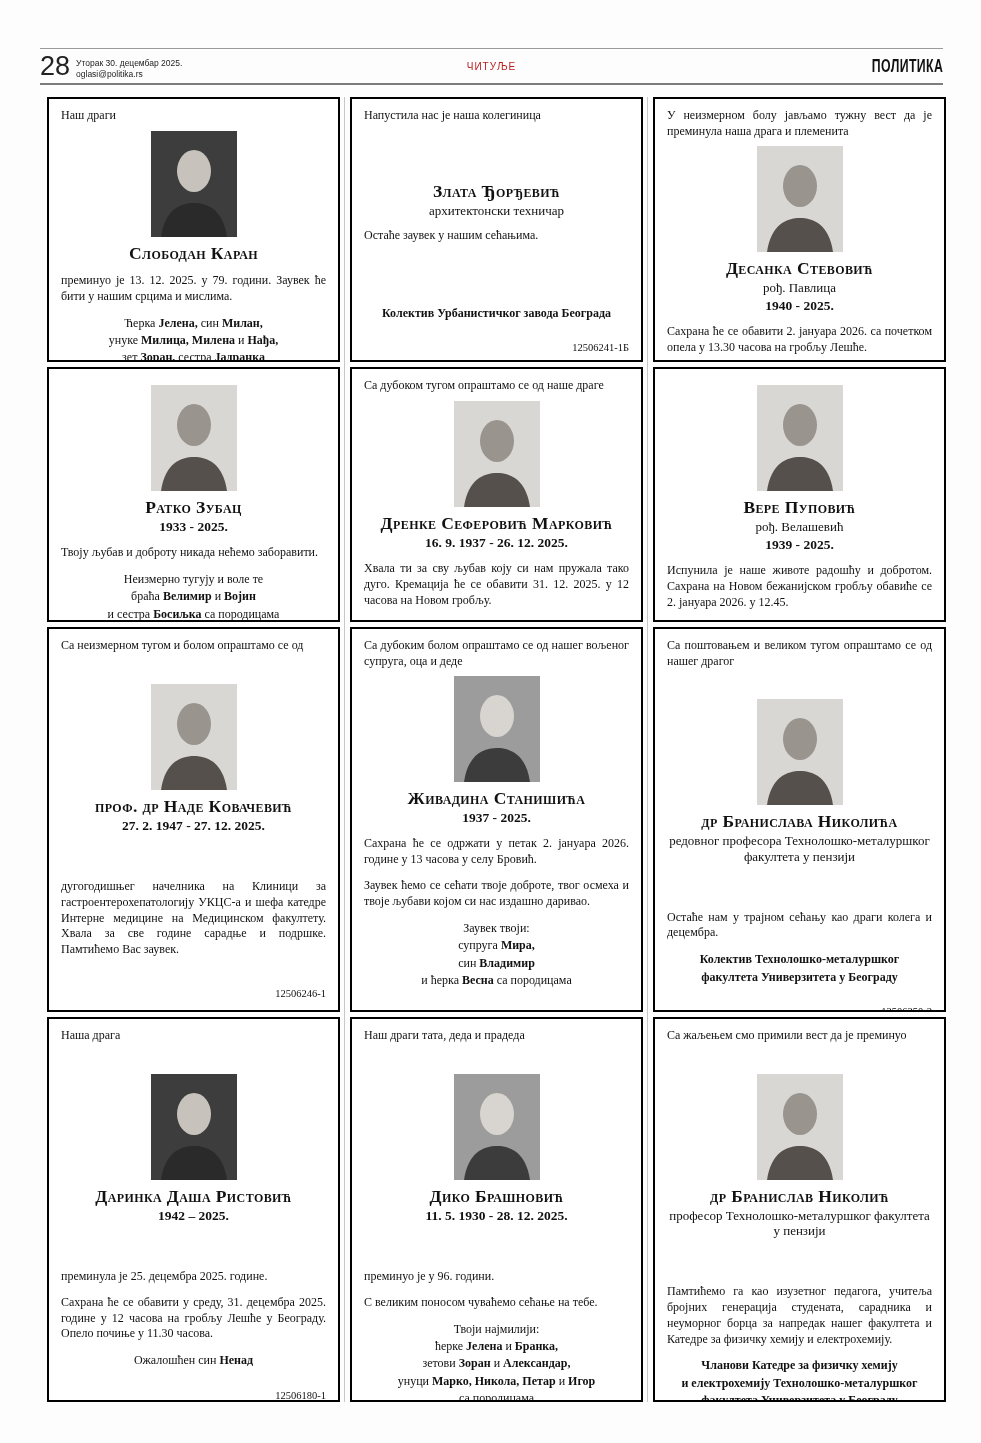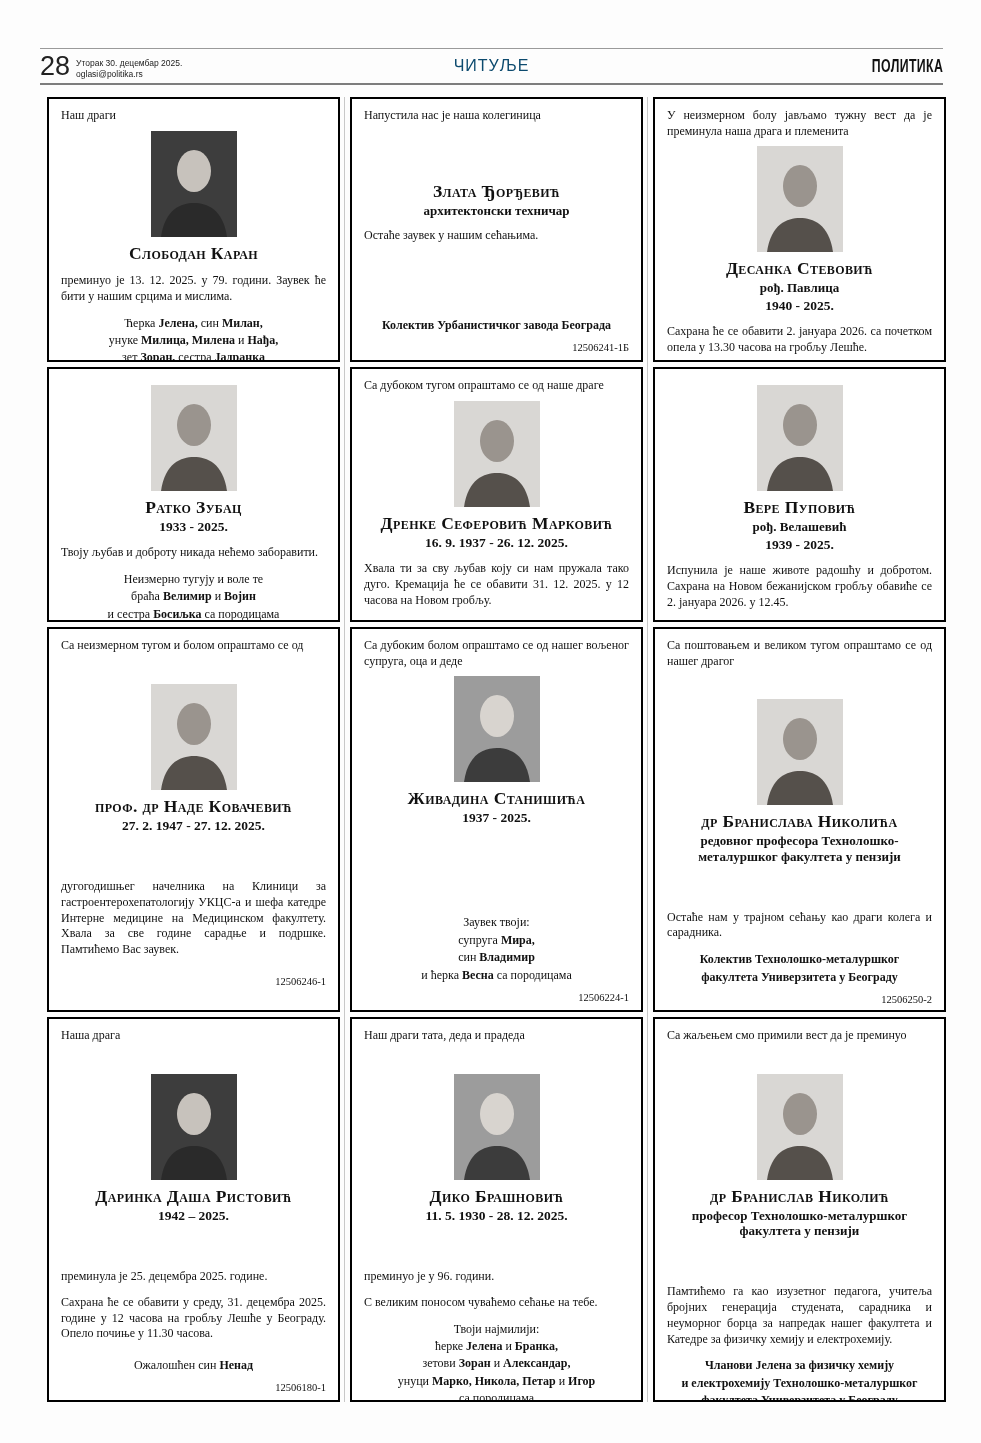--- a/index.html
+++ b/index.html
@@ -11,48 +11,48 @@
   
   .hdr { position: absolute; left: 40px; right: 38px; top: 48px; height: 37px;
          border-top: 1px solid #9a9a9a; border-bottom: 2px solid #7d7d7d;
          display: flex; align-items: center; }
   .hdr-left { display: flex; align-items: flex-end; gap: 6px; width: 300px; }
   .page-num { font-family: "Liberation Sans", sans-serif; font-weight: 300;
               font-size: 27px; line-height: 1; color: #222; }
   .hdr-info { font-family: "Liberation Sans", sans-serif; font-size: 8.5px;
               line-height: 1.25; color: #222; }
   .hdr-center { flex: 1; text-align: center; font-family: "Liberation Sans", sans-serif;
-                font-size: 16px; letter-spacing: 1px; color: #0c4a6e; }
+                font-size: 10px; letter-spacing: 1px; color: #b91c1c; }
   .hdr-right { width: 300px; text-align: right; }
   .brand { display: inline-block; font-family: "Liberation Sans", sans-serif;
            font-weight: 700; font-size: 15px; letter-spacing: 0.5px;
            transform: scaleX(0.82) scaleY(1.25); transform-origin: right center; color: #111; }
 
   
   .grid { position: absolute; left: 47px; top: 97px; width: 899px;
           display: grid; grid-template-columns: 293px 293px 293px;
           grid-template-rows: 265px 255px 385px 385px; column-gap: 10px; row-gap: 5px; }
   .col-div { position: absolute; top: 97px; height: 1305px; width: 1px; background: #c8c8c8; }
   .col-div.d1 { left: 344px; } .col-div.d2 { left: 647px; }
 
   
   .obit { border: 2px solid #000; background: #fff; padding: 9px 12px 7px;
           display: flex; flex-direction: column; overflow: hidden; }
   .obit-intro { font-size: 12px; text-align: justify; line-height: 1.3; }
   .obit-photo { width: 86px; height: 106px; margin: 7px auto 0; flex: none; }
   .obit-photo svg { width: 100%; height: 100%; display: block; }
   .obit-name { margin-top: 7px; text-align: center; font-weight: bold;
                font-variant: small-caps; font-size: 17.5px; letter-spacing: 0.4px; line-height: 1.1; }
-  .obit-subtitle { text-align: center; font-weight: bold; font-size: 13px; line-height: 1.2; margin-top: 2px; }
+  .obit-subtitle { text-align: center; font-weight: normal; font-size: 13px; line-height: 1.2; margin-top: 2px; }
   .obit-dates { text-align: center; font-weight: bold; font-size: 13.5px; margin-top: 2px; }
   .obit-body { margin-top: 10px; }
   .obit-p { font-size: 12px; text-align: justify; line-height: 1.32; margin-bottom: 10px; }
   .obit-sig { margin-top: auto; text-align: center; font-size: 12px; line-height: 1.45; }
   .sig-line .b { font-weight: bold; }
-  .obit-code { margin-top: 8px; text-align: right; font-size: 10.5px; flex: none; }
+  .obit-code { margin-top: 20px; text-align: right; font-size: 10.5px; flex: none; }
 
   
   .spread .obit-photo { margin-top: 30px; }
   .spread .obit-body { margin-top: 45px; }
   .no-photo .obit-name { margin-top: 58px; }
   .no-photo .obit-body { }
 
   
   .photo-dark  { --bg:#3d3d3d; --head:#c7c2bc; --body:#2a2a2a; }
   .photo-light { --bg:#d9d7d4; --head:#9a948e; --body:#55504b; }
@@ -220,20 +220,24 @@
     <div class="obit-photo photo-mid">
       <svg viewBox="0 0 86 106" preserveAspectRatio="none" aria-hidden="true">
         <rect x="0" y="0" width="86" height="106" style="fill:var(--bg)"></rect>
         <ellipse cx="43" cy="40" rx="17" ry="21" style="fill:var(--head)"></ellipse>
         <path d="M10 106 C14 78 30 72 43 72 C56 72 72 78 76 106 Z" style="fill:var(--body)"></path>
       </svg>
     </div>
     <div class="obit-name">Живадина Станишића</div>
 
     <div class="obit-dates">1937 - 2025.</div>
+    <div class="obit-body">
+          <p class="obit-p">Сахрана ће се одржати у петак 2. јануара 2026. године у 13 часова у селу Бровић.</p>
+          <p class="obit-p">Заувек ћемо се сећати твоје доброте, твог осмеха и твоје љубави којом си нас издашно даривао.</p>
+        </div>
     <div class="obit-sig">
           <div class="sig-line"><span>Заувек твоји:</span></div>
           <div class="sig-line"><span>супруга </span><span class="b">Мира,</span></div>
           <div class="sig-line"><span>син </span><span class="b">Владимир</span></div>
           <div class="sig-line"><span>и ћерка </span><span class="b">Весна</span><span> са породицама</span></div>
         </div>
     <div class="obit-code">12506224-1</div>
   </div>
 
   <div class="obit spread">
@@ -242,21 +246,21 @@
       <svg viewBox="0 0 86 106" preserveAspectRatio="none" aria-hidden="true">
         <rect x="0" y="0" width="86" height="106" style="fill:var(--bg)"></rect>
         <ellipse cx="43" cy="40" rx="17" ry="21" style="fill:var(--head)"></ellipse>
         <path d="M10 106 C14 78 30 72 43 72 C56 72 72 78 76 106 Z" style="fill:var(--body)"></path>
       </svg>
     </div>
     <div class="obit-name">др Бранислава Николића</div>
     <div class="obit-subtitle">редовног професора Технолошко-металуршког факултета у пензији</div>
 
     <div class="obit-body">
-          <p class="obit-p">Остаће нам у трајном сећању као драги колега и сарадника.</p>
+          <p class="obit-p">Остаће нам у трајном сећању као драги колега и децембра.</p>
         </div>
     <div class="obit-sig">
           <div class="sig-line"><span class="b">Колектив Технолошко-металуршког</span></div>
           <div class="sig-line"><span class="b">факултета Универзитета у Београду</span></div>
         </div>
     <div class="obit-code">12506250-2</div>
   </div>
 
   <div class="obit spread">
     <div class="obit-intro">Наша драга</div>
@@ -315,20 +319,20 @@
         <path d="M10 106 C14 78 30 72 43 72 C56 72 72 78 76 106 Z" style="fill:var(--body)"></path>
       </svg>
     </div>
     <div class="obit-name">др Бранислав Николић</div>
     <div class="obit-subtitle">професор Технолошко-металуршког факултета у пензији</div>
 
     <div class="obit-body">
           <p class="obit-p">Памтићемо га као изузетног педагога, учитеља бројних генерација студената, сарадника и неуморног борца за напредак нашег факултета и Катедре за физичку хемију и електрохемију.</p>
         </div>
     <div class="obit-sig">
-          <div class="sig-line"><span class="b">Чланови Јелена за физичку хемију</span></div>
+          <div class="sig-line"><span class="b">Чланови Катедре за физичку хемију</span></div>
           <div class="sig-line"><span class="b">и електрохемију Технолошко-металуршког</span></div>
           <div class="sig-line"><span class="b">факултета Универзитета у Београду</span></div>
         </div>
 
   </div>
 </div>
 </div>
 
 </body></html>

